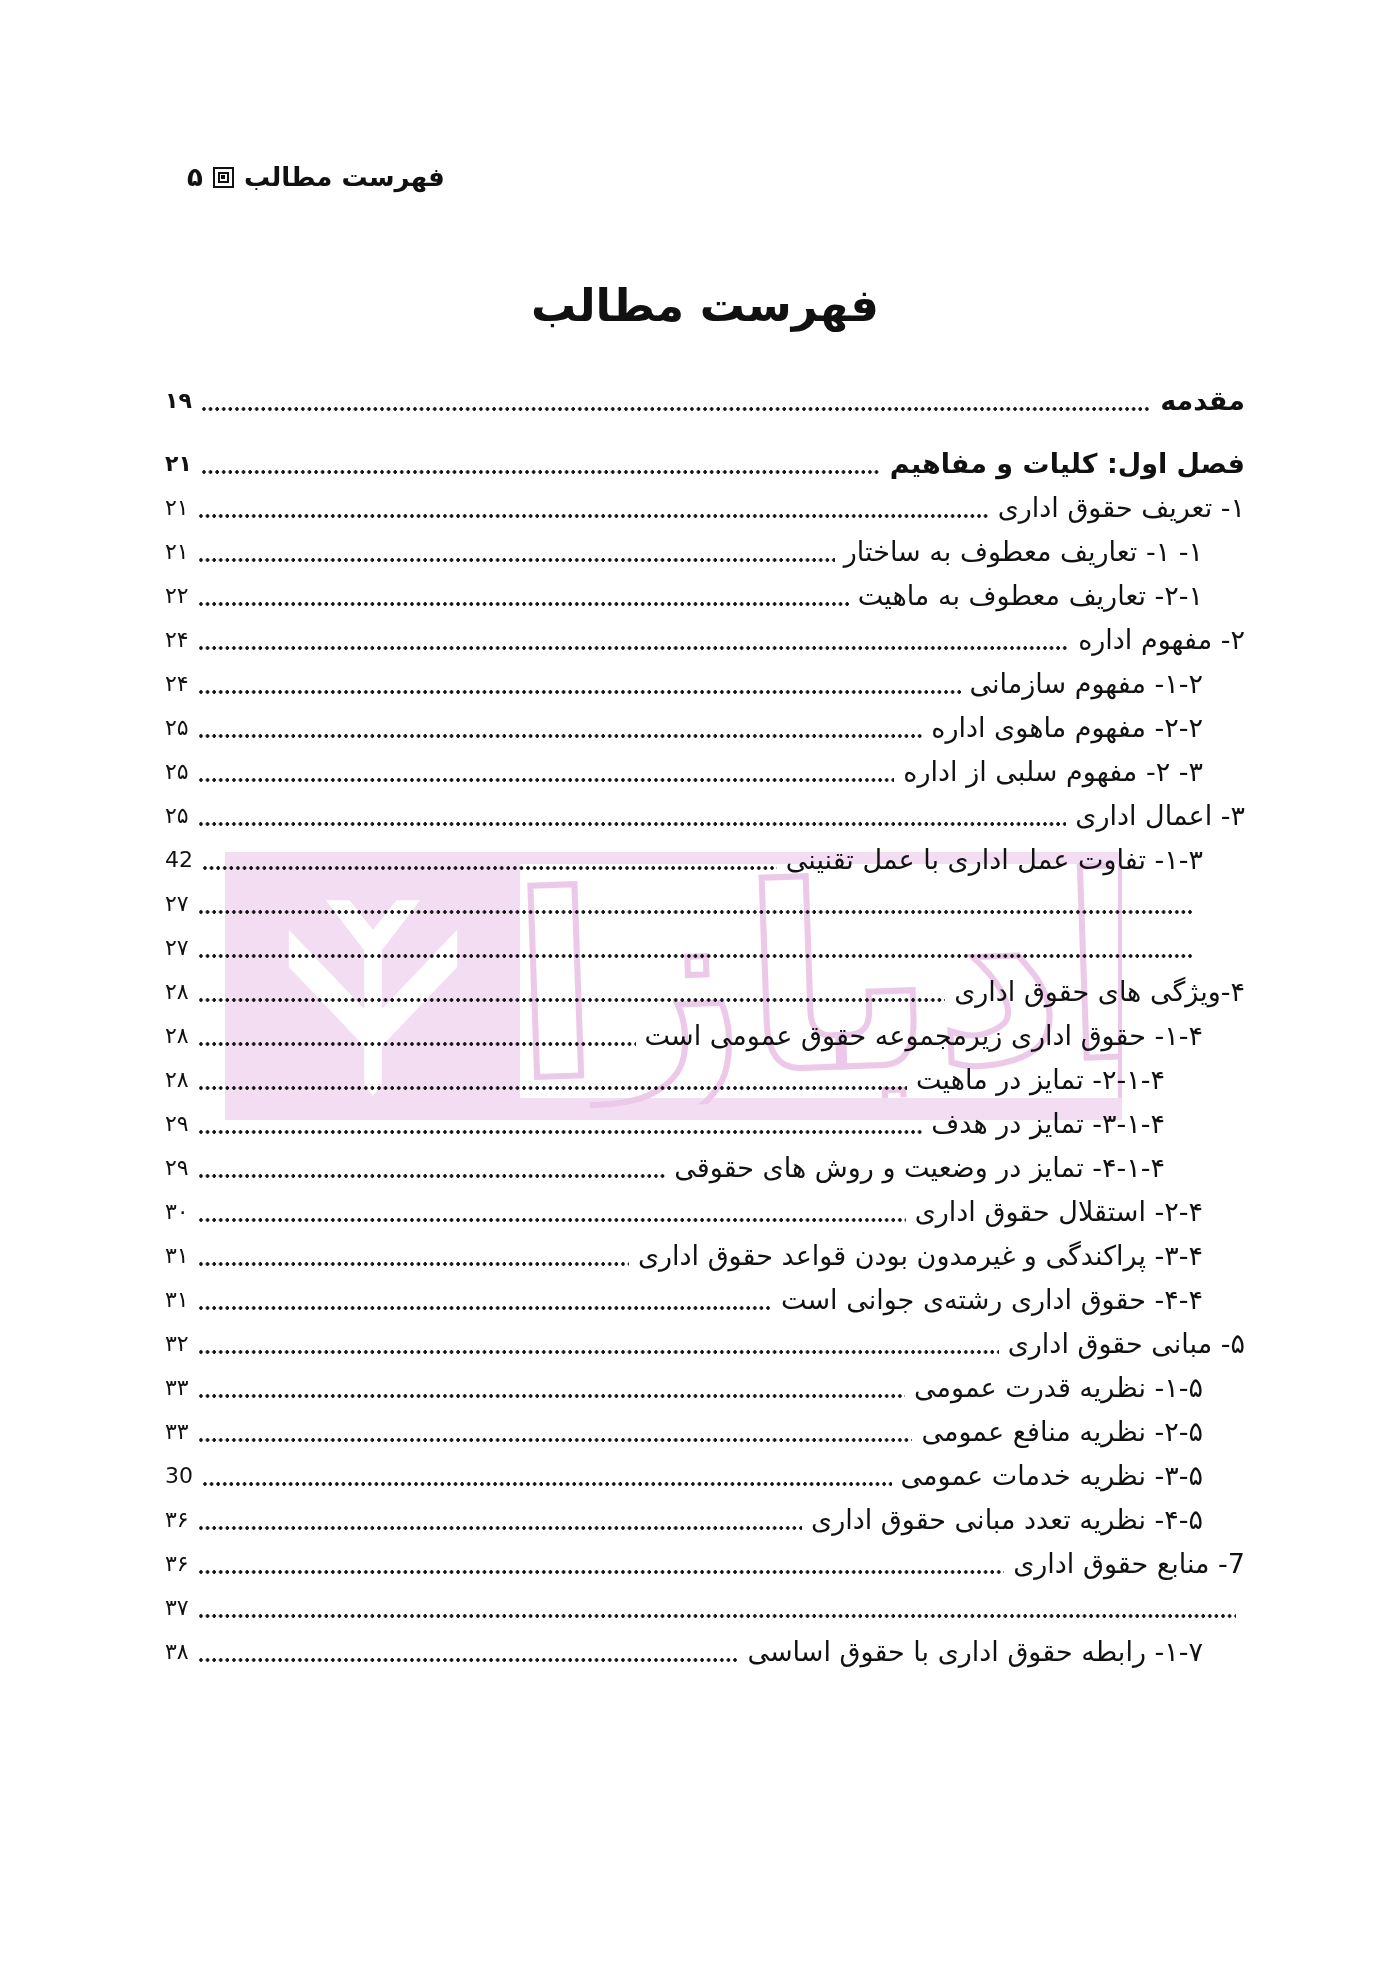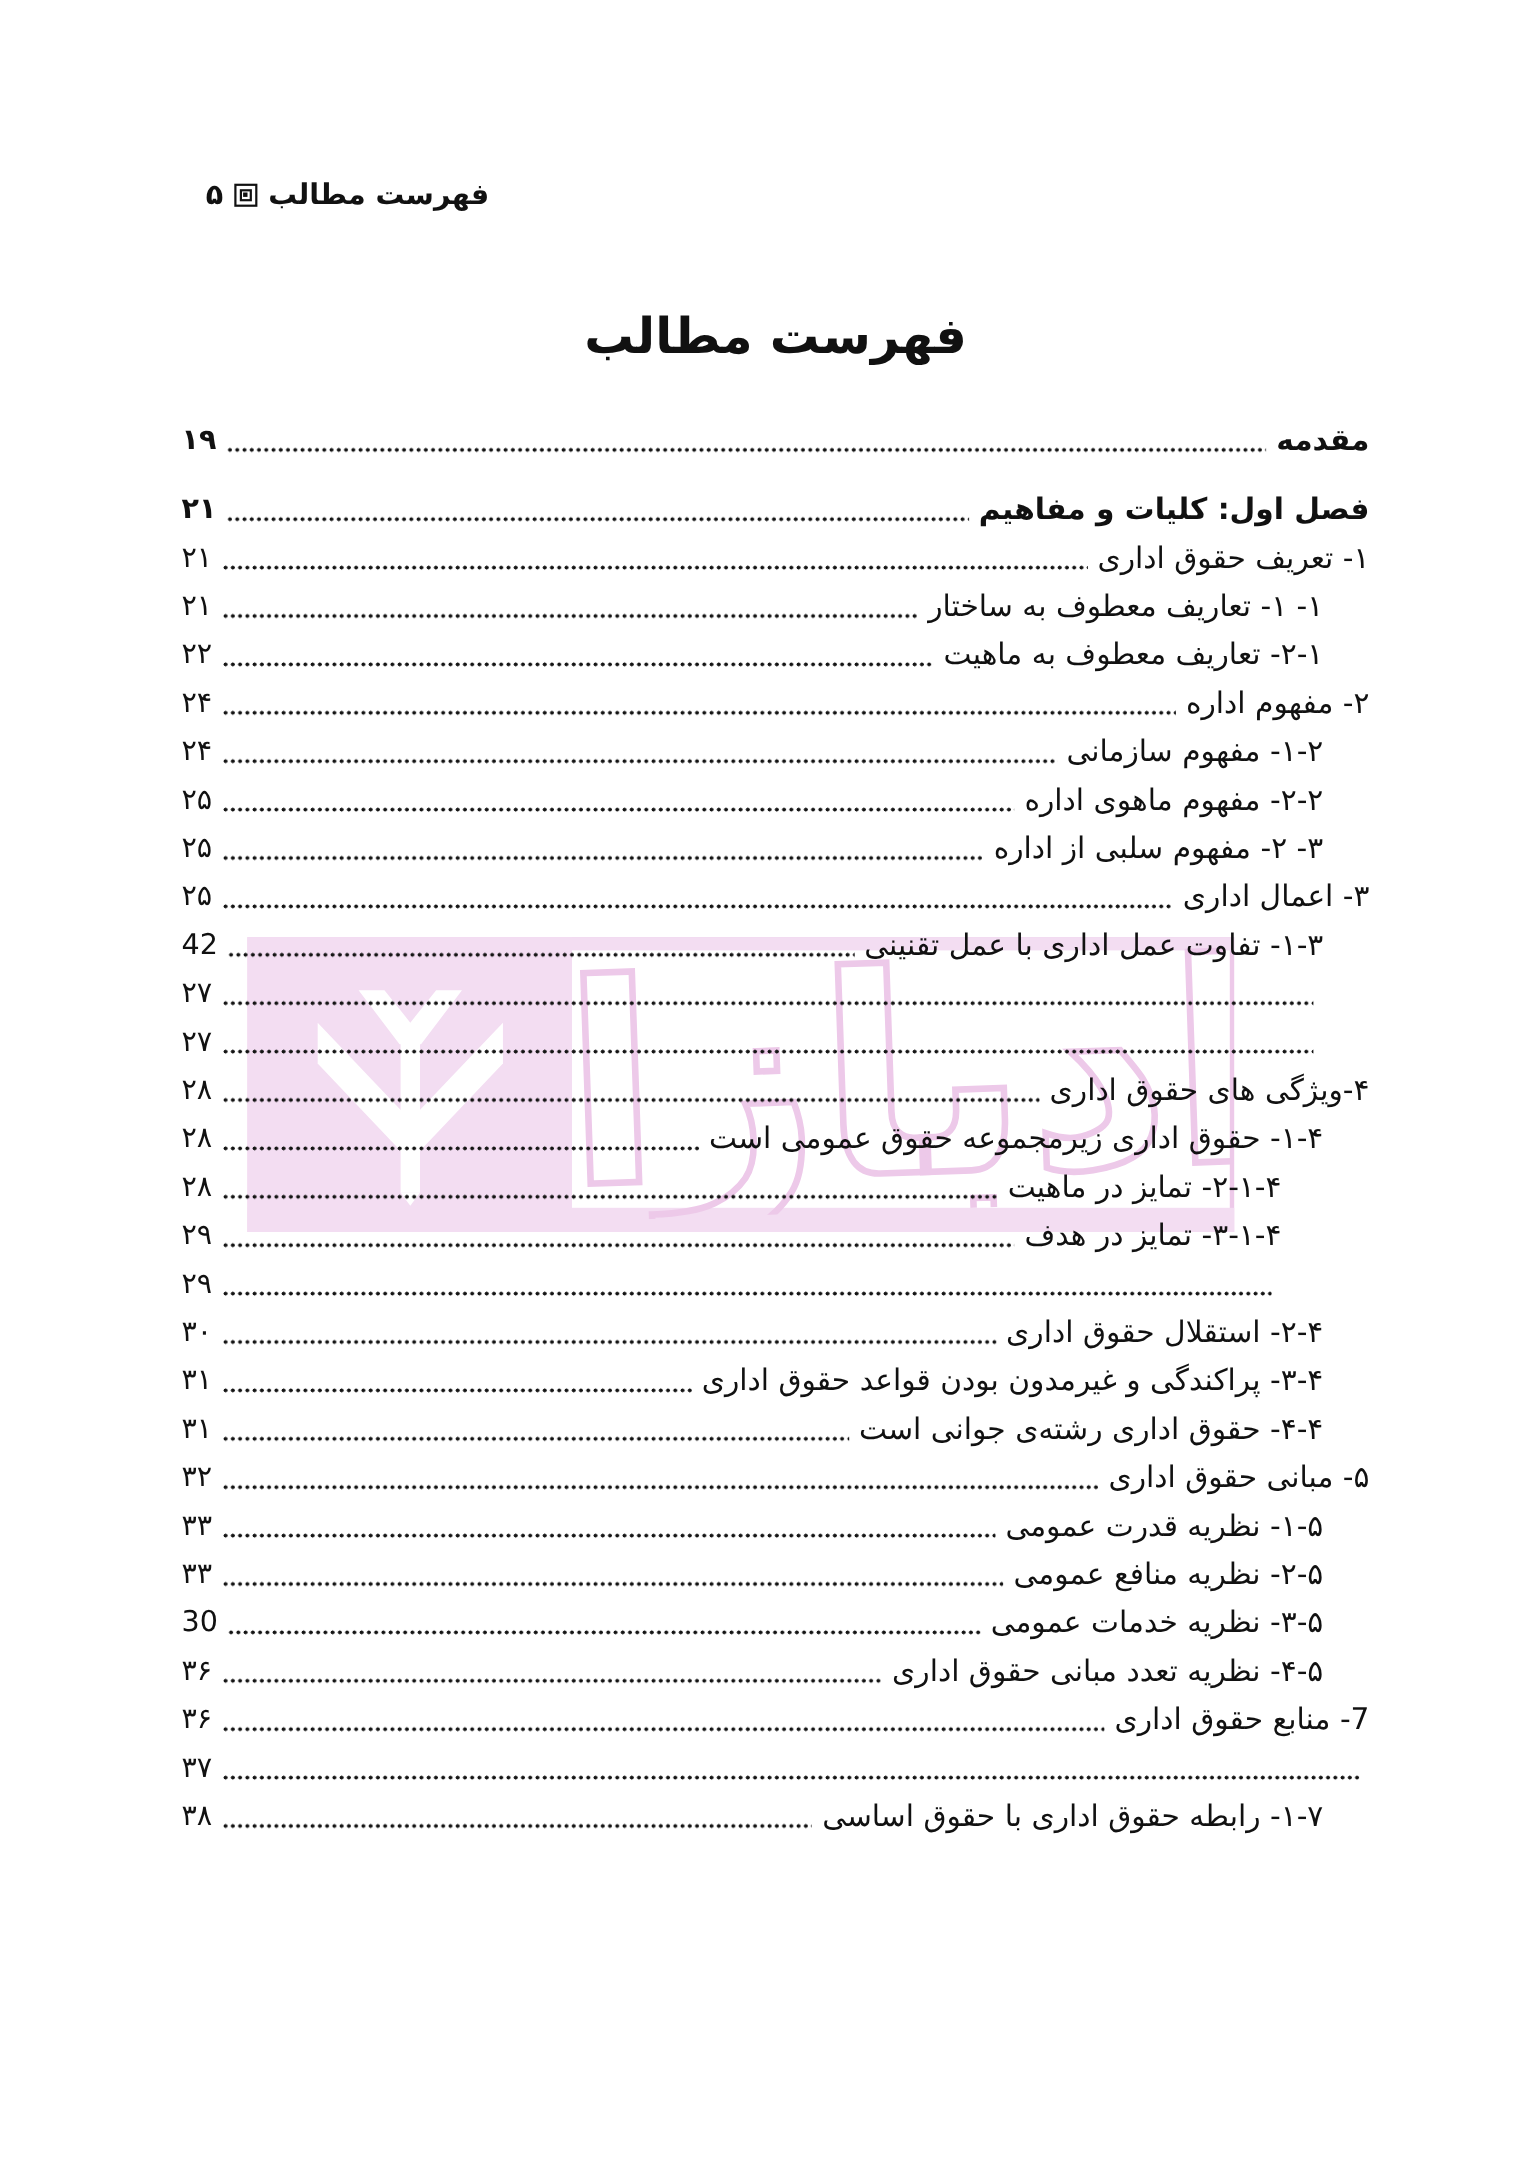--- a/index.html
+++ b/index.html
@@ -57,21 +57,21 @@
   .toc-row.bold{font-weight:bold;}
   .toc-row.gap-before{margin-top:19px;}
   .toc-row.level-1{padding-right:42px;}
   .toc-row.level-2{padding-right:80px;}
   .toc-label{flex:0 0 auto;}
   .leader{
     flex:1 1 auto;height:8px;margin:0 9px;transform:translateY(9px);
     background-image:radial-gradient(circle at 3px 4px,#141414 1.55px,transparent 2.0px);
     background-size:6.6px 8px;background-repeat:repeat-x;
   }
-  .toc-page{flex:0 0 auto;font-size:26px;}
+  .toc-page{flex:0 0 auto;font-size:22px;}
 </style>
 </head>
 <body style="--wm-fill: #f3ddf2; --wm-stroke: #edc9e9;">
 
 <div class="page">
 
   <div class="watermark">
     <div class="wm-frame"></div>
     <div class="wm-band-top"></div>
     <div class="wm-band-bottom"></div>
@@ -202,20 +202,21 @@
     <span class="toc-page">۲۸</span>
   </div>
 
   <div class="toc-row level-2">
     <span class="toc-label">۳-۱-۴- تمایز در هدف</span>
     <span class="leader"></span>
     <span class="toc-page">۲۹</span>
   </div>
 
   <div class="toc-row level-2">
+    <span class="toc-label">۴-۱-۴- تمایز در وضعیت و روش های حقوقی</span>
     <span class="leader"></span>
     <span class="toc-page">۲۹</span>
   </div>
 
   <div class="toc-row level-1">
     <span class="toc-label">۲-۴- استقلال حقوق اداری</span>
     <span class="leader"></span>
     <span class="toc-page">۳۰</span>
   </div>
 

